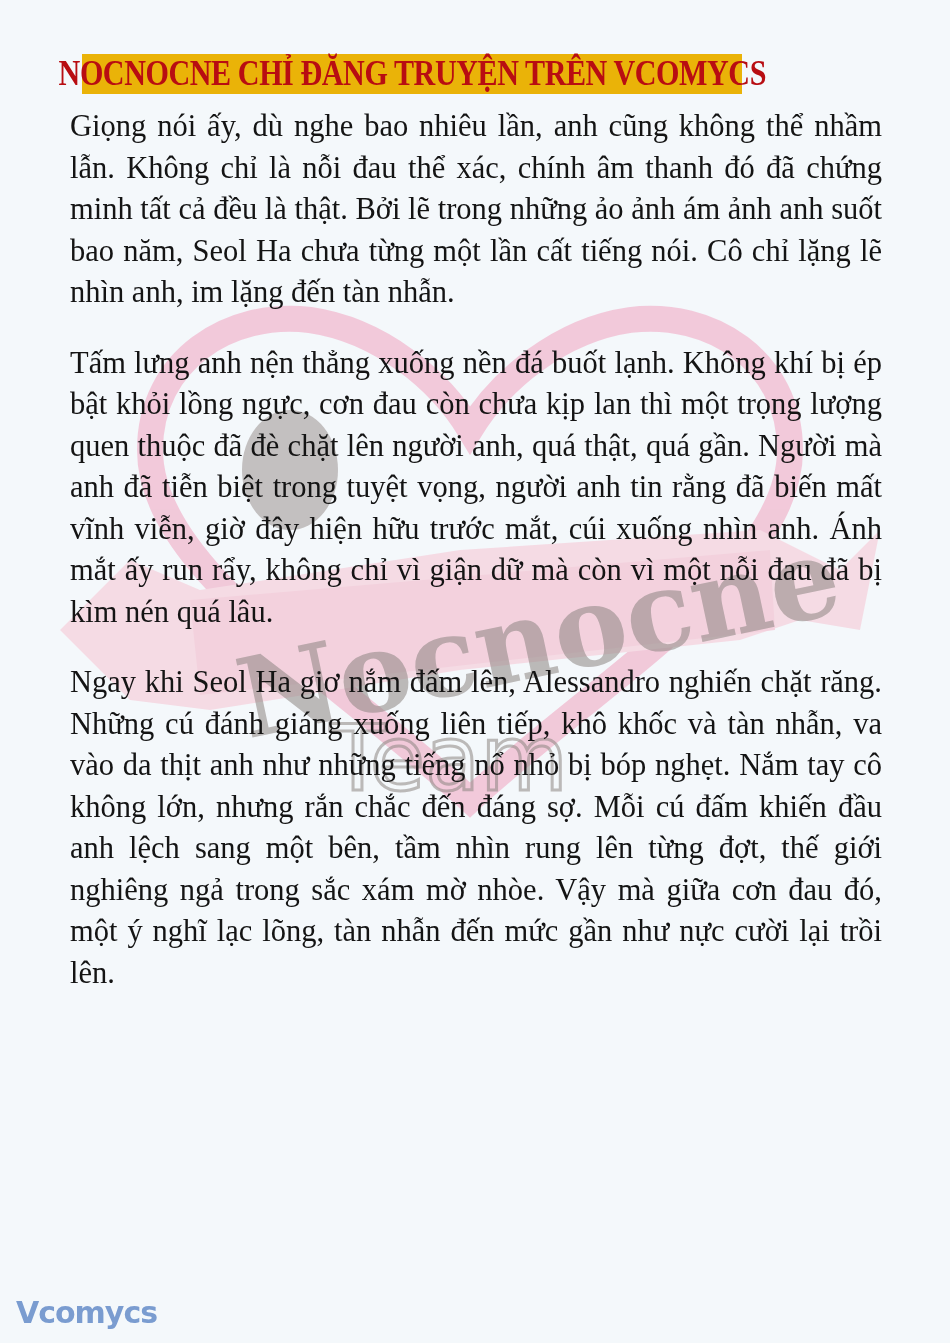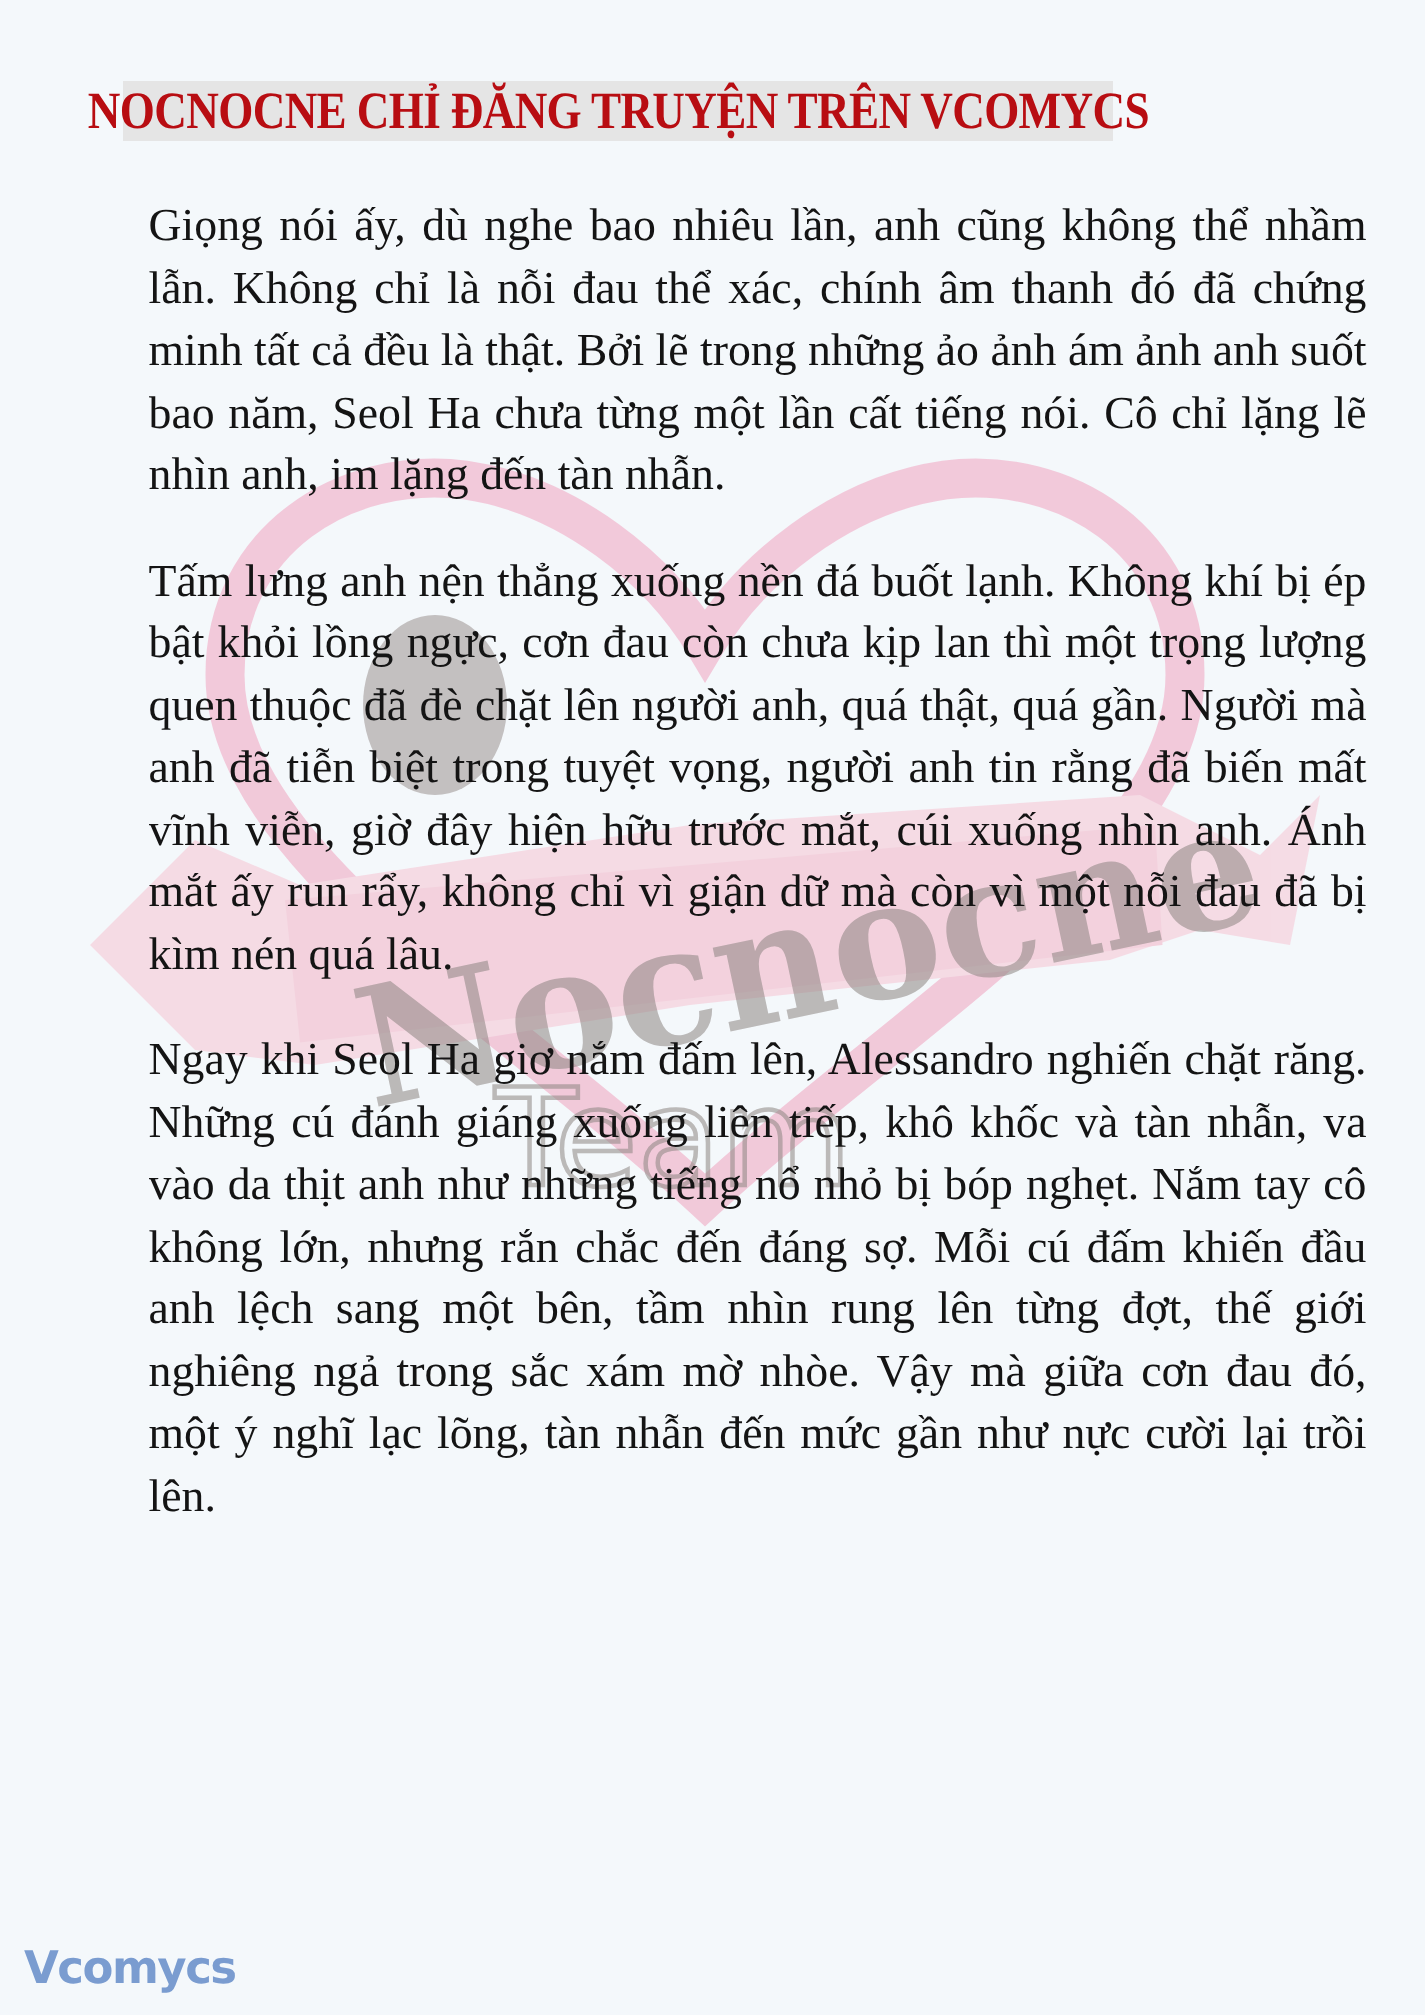--- a/index.html
+++ b/index.html
@@ -9,31 +9,31 @@
     position: relative;
     font-family: "Liberation Serif", "DejaVu Serif", serif;
     color: #141414;
   }
   .watermark {
     position: absolute; left: 40px; top: 300px; width: 860px; height: 520px;
     pointer-events: none; z-index: 0;
   }
   .title-bar {
     position: absolute; left: 82px; top: 54px; width: 660px; height: 40px;
-    background: #e5e5e5; z-index: 1;
+    background: #eab308; z-index: 1;
     display: flex; align-items: center; justify-content: center;
   }
   .title-text {
     font-family: "Liberation Serif", "DejaVu Serif", serif;
     font-weight: bold; color: #b80d12;
     font-size: 35px; letter-spacing: -0.5px;
     transform: scaleX(0.86); white-space: nowrap;
   }
   .content {
-    position: absolute; left: 70px; top: 130px; width: 812px; z-index: 2; margin-left: 29px;
+    position: absolute; left: 70px; top: 106px; width: 812px; z-index: 2;
   }
   .para {
     font-size: 30.5px; line-height: 41.5px; margin: 0 0 29px 0;
     text-align: justify; text-align-last: left;
   }
   .para.italic { font-style: italic; font-weight: bold; }
   .logo-left {
     position: absolute; left: 16px; top: 1295px; z-index: 2;
     font-family: "DejaVu Sans", sans-serif; font-weight: bold;
     font-size: 30px; color: #7a9cd0; letter-spacing: -1px;

